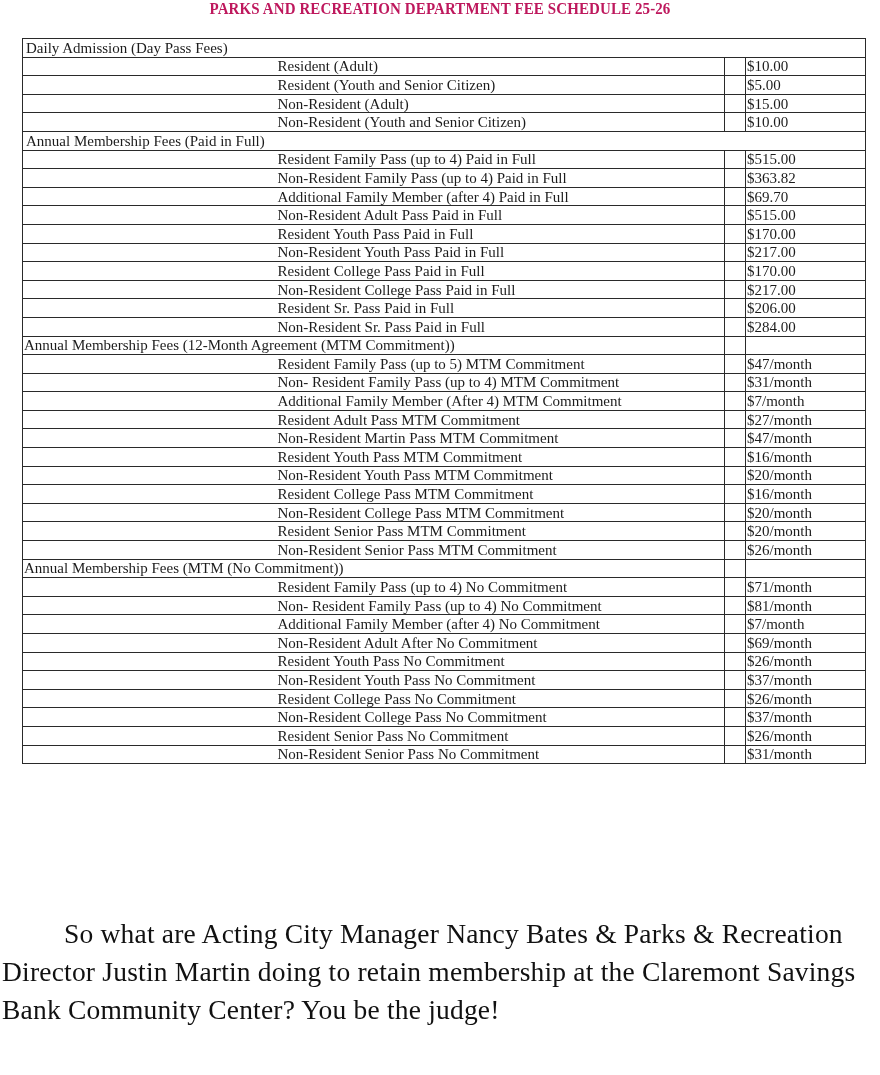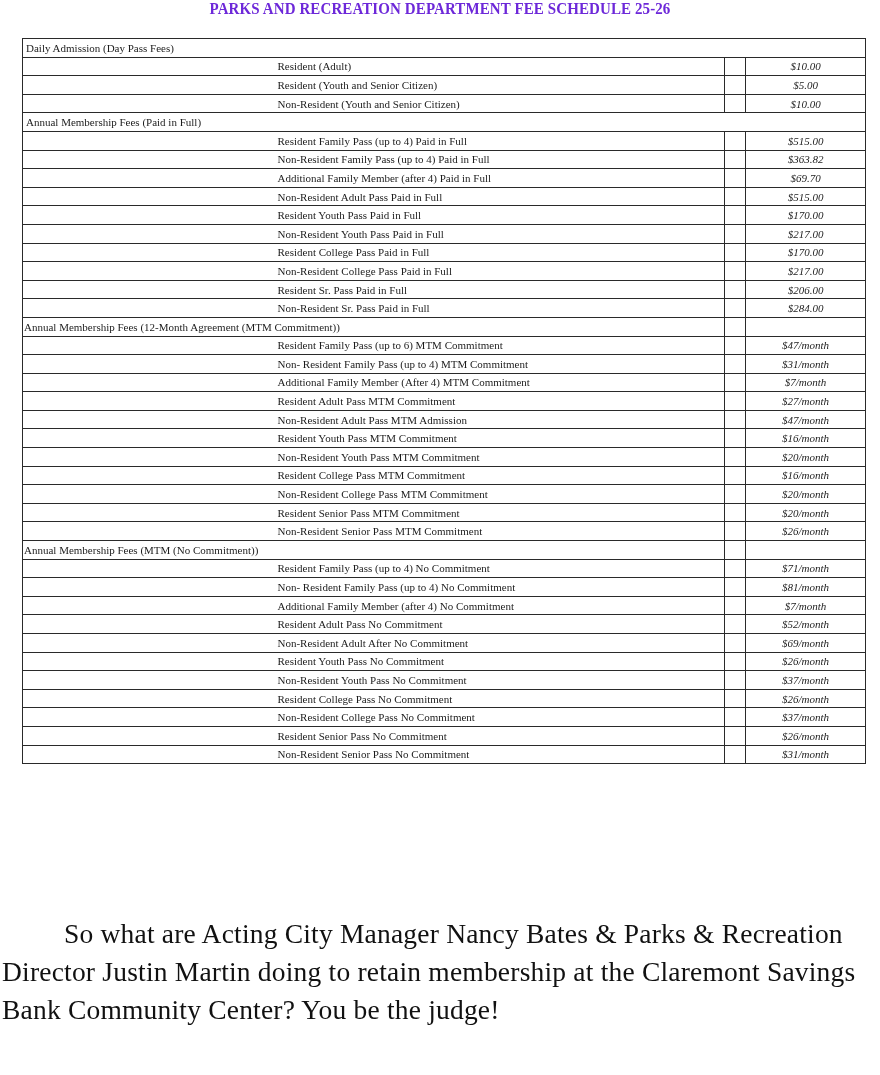--- a/index.html
+++ b/index.html
@@ -1,38 +1,38 @@
 <!DOCTYPE html>
 <html><head>
 <meta charset="utf-8">
 <style>
   html, body { margin: 0; padding: 0; background: #ffffff; }
   body { width: 880px; height: 1075px; position: relative; overflow: hidden; color: #111; }
   .title {
     position: absolute; top: 0; left: 0; width: 880px; text-align: center;
     font-family: "Liberation Serif", serif; font-weight: bold; font-size: 15px;
-    letter-spacing: 0.1px; line-height: 18px; color: #6d28d9; transform: scaleY(1.05);
+    letter-spacing: 0.1px; line-height: 18px; color: #be185d; transform: scaleY(1.05);
   }
   table.fees {
     position: absolute; top: 38px; left: 22px; width: 843px;
     border-collapse: collapse; table-layout: fixed;
-    font-family: "Liberation Serif", serif; font-size: 11px; color: #1c1c1c;
+    font-family: "Liberation Serif", serif; font-size: 15px; color: #1c1c1c;
   }
   table.fees td {
     border-top: 1.5px solid #2a2a2a; border-bottom: 1.5px solid #2a2a2a;
     height: 17.6px; padding: 0 1px; line-height: 16px; white-space: nowrap; overflow: visible;
   }
   col.c1 { width: 254px; }
   col.c2 { width: 448px; }
   col.c3 { width: 21px; }
   col.c4 { width: 120px; }
   td.cat { border-left: 1.5px solid #2a2a2a; padding-left: 3px; margin-top: 48px; }
   td.desc { }
   td.blank { border-left: 1.5px solid #2a2a2a; border-right: 1.5px solid #2a2a2a; }
-  td.price { text-align: center; border-right: 1.5px solid #2a2a2a; padding-right: 1px; font-style: italic; }
+  td.price { text-align: left; border-right: 1.5px solid #2a2a2a; padding-right: 1px; }
   tr.section td.sec { border-left: 1.5px solid #2a2a2a; border-right: 1.5px solid #2a2a2a; padding-left: 3px; }
   tr.section td.secp { border-right: 1.5px solid #2a2a2a; }
   .commentary {
     position: absolute; top: 915px; left: 2px; width: 878px;
     font-family: "Liberation Serif", serif; font-weight: normal; font-size: 27.5px;
     line-height: 38px; color: #111; letter-spacing: 0.2px;
   }
   .commentary .indent { display: inline-block; width: 62px; }
 </style>
 </head>
@@ -58,20 +58,26 @@
         <td class="price">$10.00</td>
       </tr>
       <tr>
         <td class="cat"></td>
         <td class="desc">Resident (Youth and Senior Citizen)</td>
         <td class="blank"></td>
         <td class="price">$5.00</td>
       </tr>
       <tr>
         <td class="cat"></td>
+        <td class="desc">Non-Resident (Adult)</td>
+        <td class="blank"></td>
+        <td class="price">$15.00</td>
+      </tr>
+      <tr>
+        <td class="cat"></td>
         <td class="desc">Non-Resident (Youth and Senior Citizen)</td>
         <td class="blank"></td>
         <td class="price">$10.00</td>
       </tr>
       <tr class="section">
         <td colspan="4" class="sec">Annual Membership Fees (Paid in Full)</td>
       </tr>
       <tr>
         <td class="cat"></td>
         <td class="desc">Resident Family Pass (up to 4) Paid in Full</td>
@@ -132,21 +138,21 @@
         <td class="blank"></td>
         <td class="price">$284.00</td>
       </tr>
       <tr class="section">
         <td colspan="2" class="cat">Annual Membership Fees (12-Month Agreement (MTM Commitment))</td>
         <td class="blank"></td>
         <td class="price secp"></td>
       </tr>
       <tr>
         <td class="cat"></td>
-        <td class="desc">Resident Family Pass (up to 6) MTM Commitment</td>
+        <td class="desc">Resident Family Pass (up to 5) MTM Commitment</td>
         <td class="blank"></td>
         <td class="price">$47/month</td>
       </tr>
       <tr>
         <td class="cat"></td>
         <td class="desc">Non- Resident Family Pass (up to 4) MTM Commitment</td>
         <td class="blank"></td>
         <td class="price">$31/month</td>
       </tr>
       <tr>
@@ -156,21 +162,21 @@
         <td class="price">$7/month</td>
       </tr>
       <tr>
         <td class="cat"></td>
         <td class="desc">Resident Adult Pass MTM Commitment</td>
         <td class="blank"></td>
         <td class="price">$27/month</td>
       </tr>
       <tr>
         <td class="cat"></td>
-        <td class="desc">Non-Resident Adult Pass MTM Admission</td>
+        <td class="desc">Non-Resident Martin Pass MTM Commitment</td>
         <td class="blank"></td>
         <td class="price">$47/month</td>
       </tr>
       <tr>
         <td class="cat"></td>
         <td class="desc">Resident Youth Pass MTM Commitment</td>
         <td class="blank"></td>
         <td class="price">$16/month</td>
       </tr>
       <tr>
@@ -218,26 +224,20 @@
         <td class="cat"></td>
         <td class="desc">Non- Resident Family Pass (up to 4) No Commitment</td>
         <td class="blank"></td>
         <td class="price">$81/month</td>
       </tr>
       <tr>
         <td class="cat"></td>
         <td class="desc">Additional Family Member (after 4) No Commitment</td>
         <td class="blank"></td>
         <td class="price">$7/month</td>
-      </tr>
-      <tr>
-        <td class="cat"></td>
-        <td class="desc">Resident Adult Pass No Commitment</td>
-        <td class="blank"></td>
-        <td class="price">$52/month</td>
       </tr>
       <tr>
         <td class="cat"></td>
         <td class="desc">Non-Resident Adult After No Commitment</td>
         <td class="blank"></td>
         <td class="price">$69/month</td>
       </tr>
       <tr>
         <td class="cat"></td>
         <td class="desc">Resident Youth Pass No Commitment</td>

